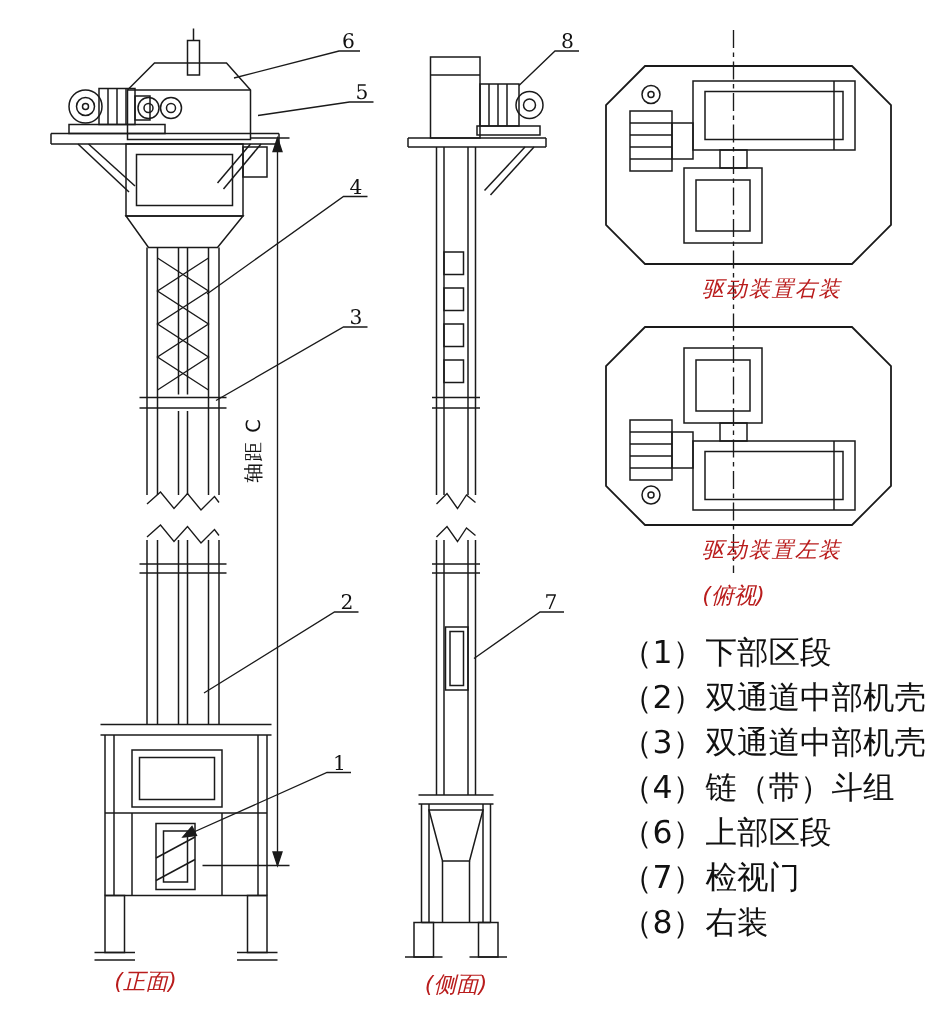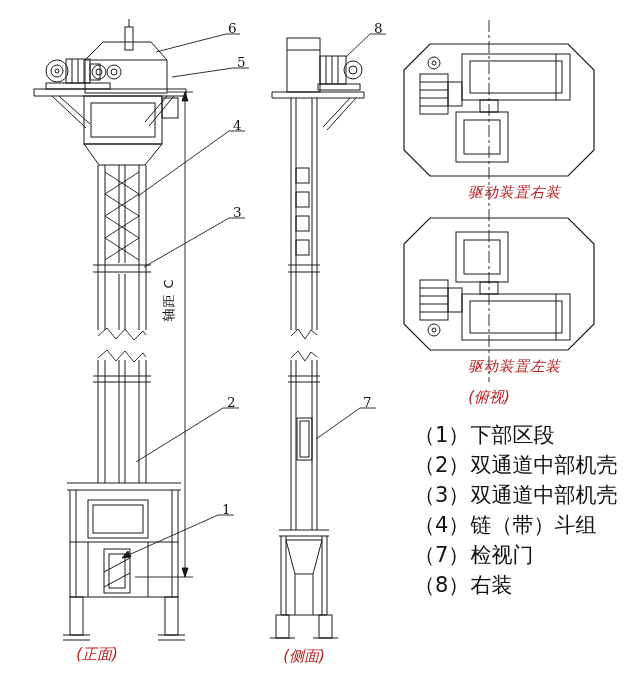--- a/index.html
+++ b/index.html
@@ -317,17 +317,18 @@
   <div class="lbl caption" style="left:454px; top:388px;">(俯视)</div>
 
   <div class="lbl" style="left:468px; top:183px;">驱动装置右装</div>
   <div class="lbl" style="left:468px; top:357px;">驱动装置左装</div>
 
   <div class="legend">
     <div class="legend-row"><span class="num">（1）</span><span>下部区段</span></div>
     <div class="legend-row"><span class="num">（2）</span><span>双通道中部机壳</span></div>
     <div class="legend-row"><span class="num">（3）</span><span>双通道中部机壳</span></div>
     <div class="legend-row"><span class="num">（4）</span><span>链（带）斗组</span></div>
+    <div class="legend-row"><span class="num">（6）</span><span>上部区段</span></div>
     <div class="legend-row"><span class="num">（7）</span><span>检视门</span></div>
     <div class="legend-row"><span class="num">（8）</span><span>右装</span></div>
   </div>
 
 </div>
 
 </body></html>

